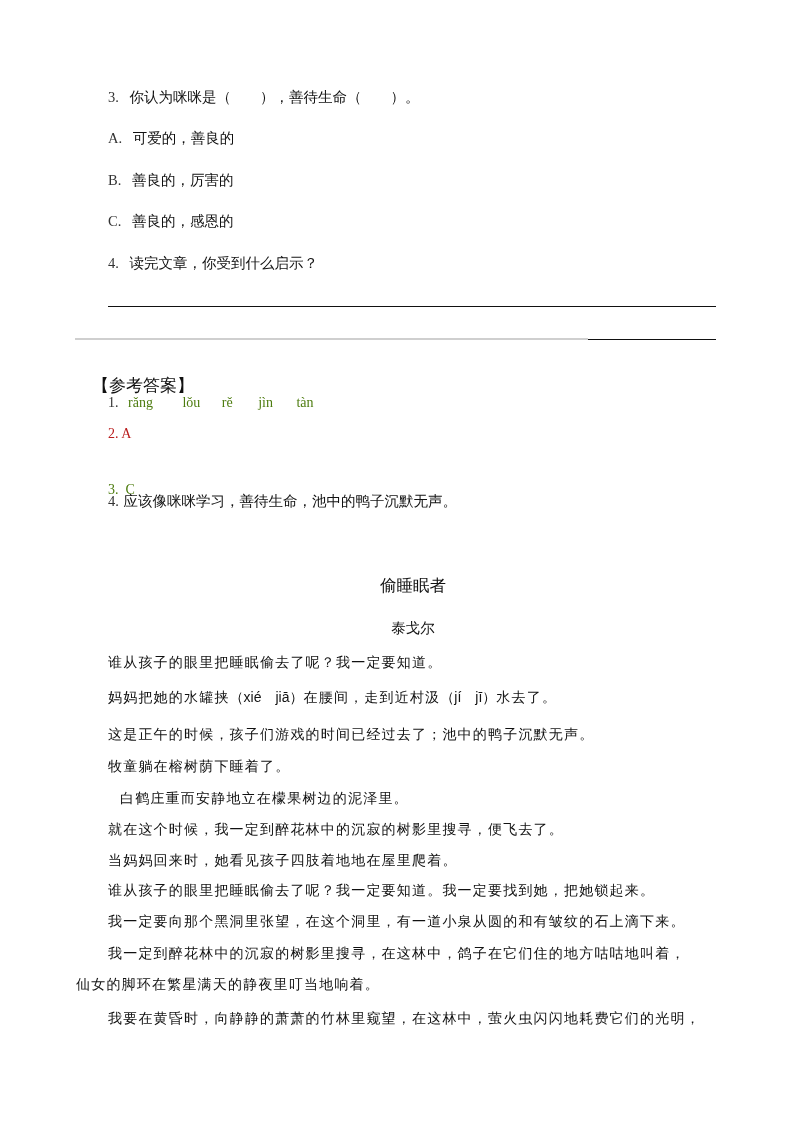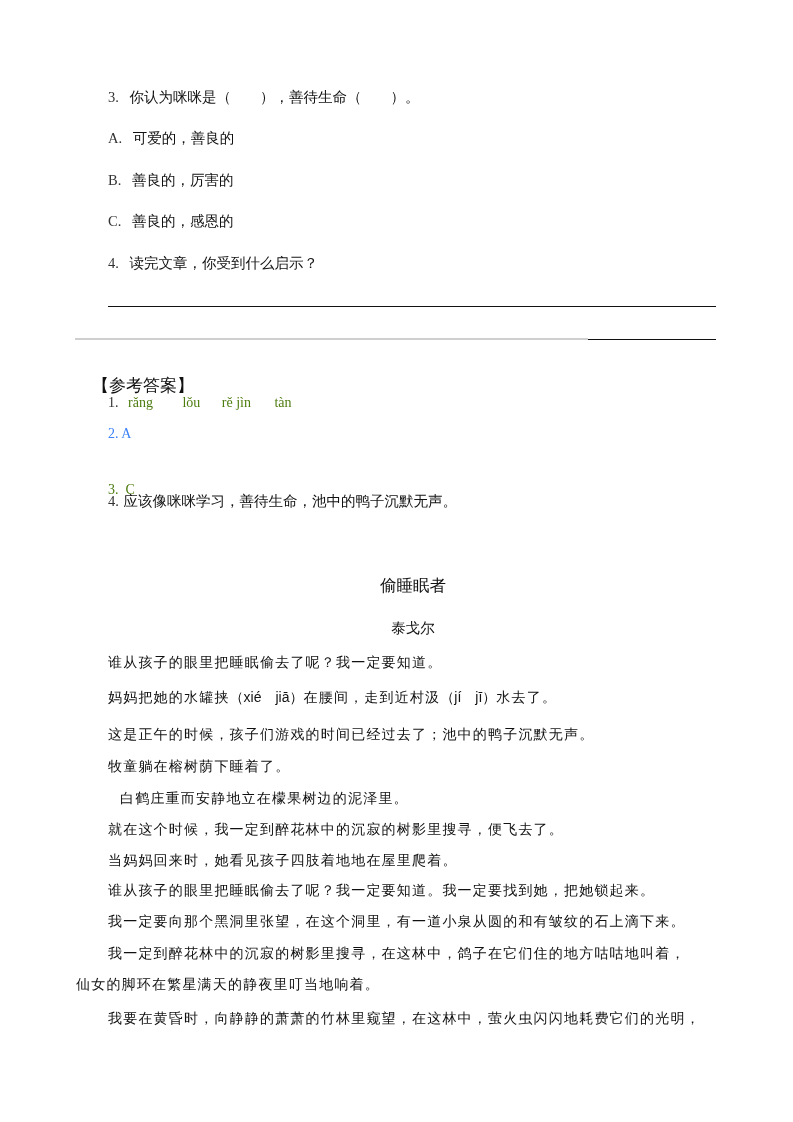--- a/index.html
+++ b/index.html
@@ -50,25 +50,25 @@
 <div class="hr" style="top:338px; left:75px; width:513px; border-top:2px solid #cfcfcf;"></div>
 <div class="hr" style="top:339px; left:588px; width:128px; border-top:1.5px solid #111;"></div>
 
 <div class="line sans" style="top:358px; left:92px; font-size:17px;margin-top:16px;">【参考答案】</div>
 
 <div class="line ans pinyin" style="top:395px;">
   <span class="num">1.</span>
   <span style="margin-left:6px;">rǎng</span>
   <span style="margin-left:26px;">lǒu</span>
   <span style="margin-left:18px;">rě</span>
-  <span style="">jìn</span>
+  <span style="margin-left:22px;">jìn</span>
   <span style="margin-left:20px;">tàn</span>
 </div>
 
-<div class="line ans" style="top:426px; font-family:'Liberation Serif', serif; color:#3b82f6;">2. A</div>
+<div class="line ans" style="top:426px; font-family:'Liberation Serif', serif; color:#b91c1c;">2. A</div>
 
 <div class="line ans" style="top:482px; font-family:'Liberation Serif', serif; color:#4d7c0f; white-space:pre;">3.  C</div>
 
 <div class="line ans sans" style="top:492px; font-size:14.5px;">
   <span class="num">4.</span>
   <span>应该像咪咪学习，善待生命，池中的鸭子沉默无声。</span>
 </div>
 
 <div class="title sans" style="top:575px;">偷睡眠者</div>
 <div class="author sans" style="top:619px;">泰戈尔</div>

